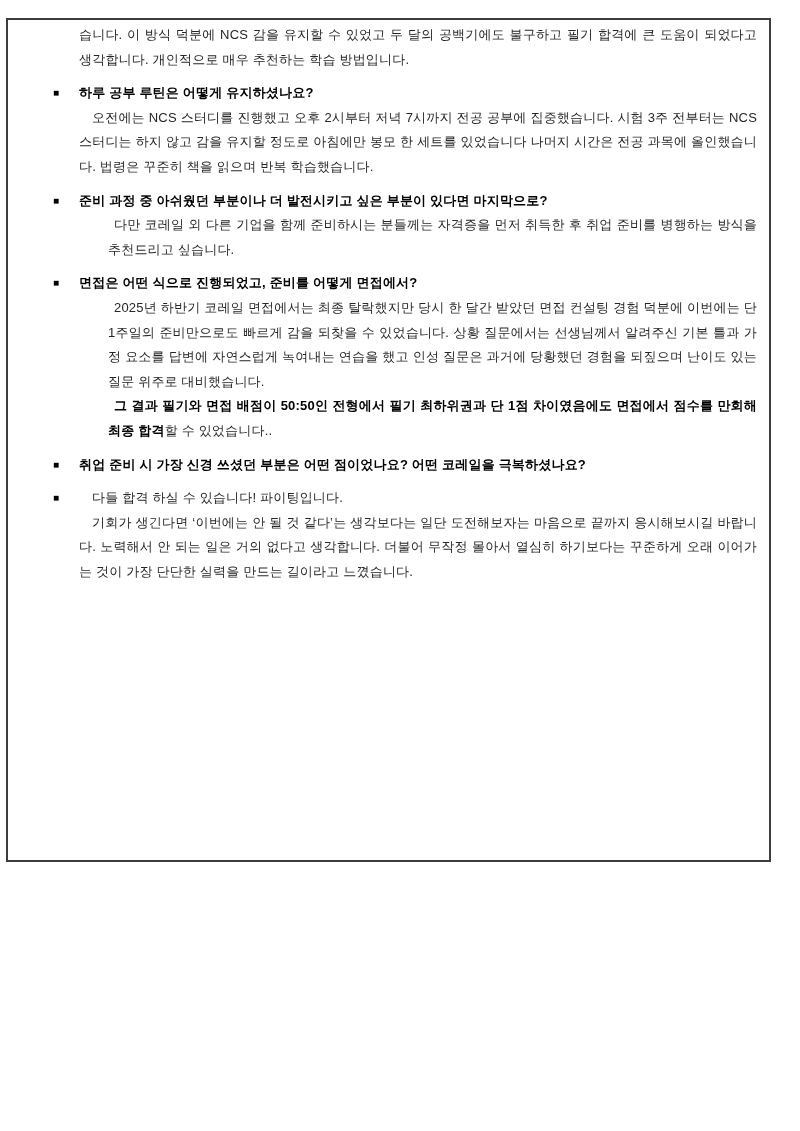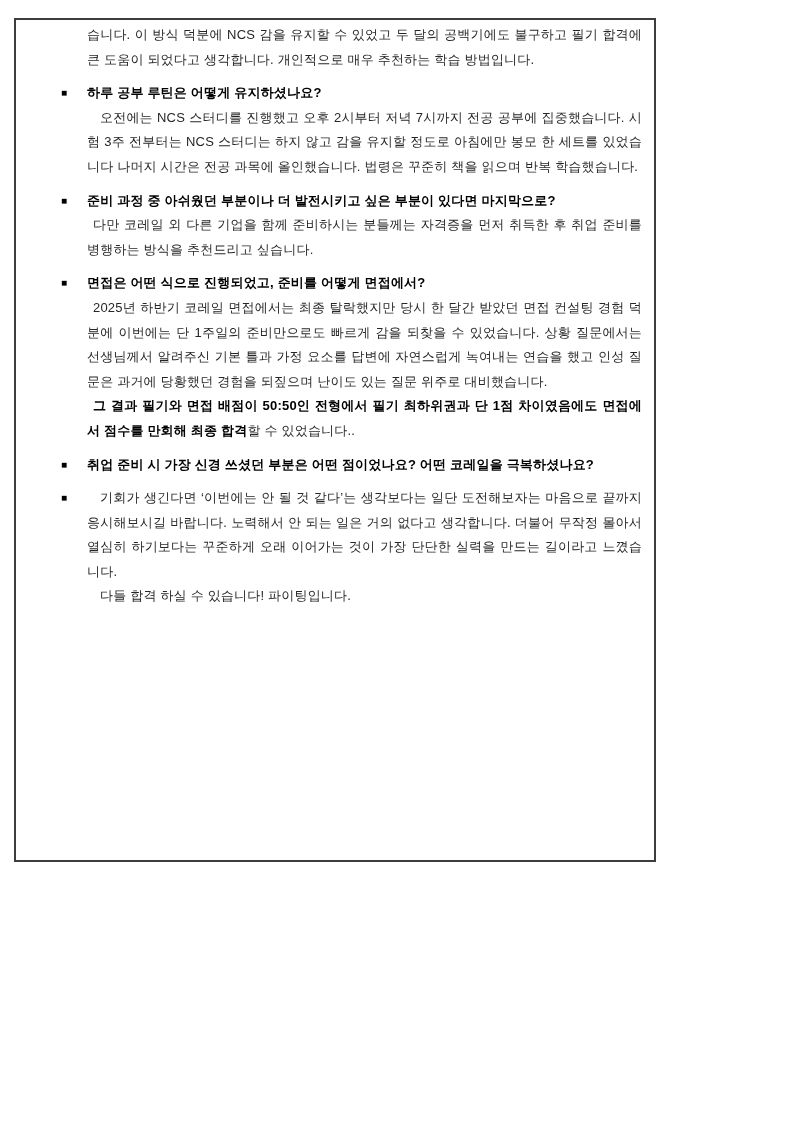--- a/index.html
+++ b/index.html
@@ -11,40 +11,40 @@
     position: relative;
     width: 800px;
     height: 1131px;
     background: #ffffff;
     font-family: "Liberation Sans", "DejaVu Sans", sans-serif;
     color: #262626;
     overflow: hidden;
   }
   .doc-box {
     position: absolute;
-    left: 14px;
+    left: 6px;
     top: 18px;
-    width: 642px;
+    width: 765px;
     height: 844px;
     box-sizing: border-box;
     border: 2px solid #3d3d3d;
     padding: 3px 12px 0 71px;
     overflow: hidden;
   }
   .para {
     margin: 0;
     font-size: 13px;
     line-height: 24.6px;
     text-align: justify;
     word-break: break-all;
     letter-spacing: 0.2px;
     color: #262626;
   }
   .ind2 { text-indent: 13px; }
-  .ind1 { text-indent: 6px; }
+  .ind1 { text-indent: 6px; margin-left: 29px; }
   .qa-section { margin-top: 9px; }
   .question {
     position: relative;
     margin: 0;
     font-size: 13px;
     line-height: 24.6px;
     font-weight: 700;
     color: #000000;
     word-break: break-all;
     letter-spacing: 0.2px;
@@ -92,18 +92,18 @@
     <div class="qa-section">
       <p class="question">
         <span class="bullet">■</span><span>취업 준비 시 가장 신경 쓰셨던 부분은 어떤 점이었나요? 어떤 코레일을 극복하셨나요?</span>
       </p>
     </div>
 
     <div class="qa-section">
       <p class="question">
         <span class="bullet">■</span>
       </p>
+      <p class="para ind2">다들 합격 하실 수 있습니다! 파이팅입니다.</p>
       <p class="para ind2">기회가 생긴다면 ‘이번에는 안 될 것 같다’는 생각보다는 일단 도전해보자는 마음으로 끝까지 응시해보시길 바랍니다. 노력해서 안 되는 일은 거의 없다고 생각합니다. 더불어 무작정 몰아서 열심히 하기보다는 꾸준하게 오래 이어가는 것이 가장 단단한 실력을 만드는 길이라고 느꼈습니다.</p>
-      <p class="para ind2">다들 합격 하실 수 있습니다! 파이팅입니다.</p>
     </div>
 
   </div>
 </div>
 
 </body></html>

